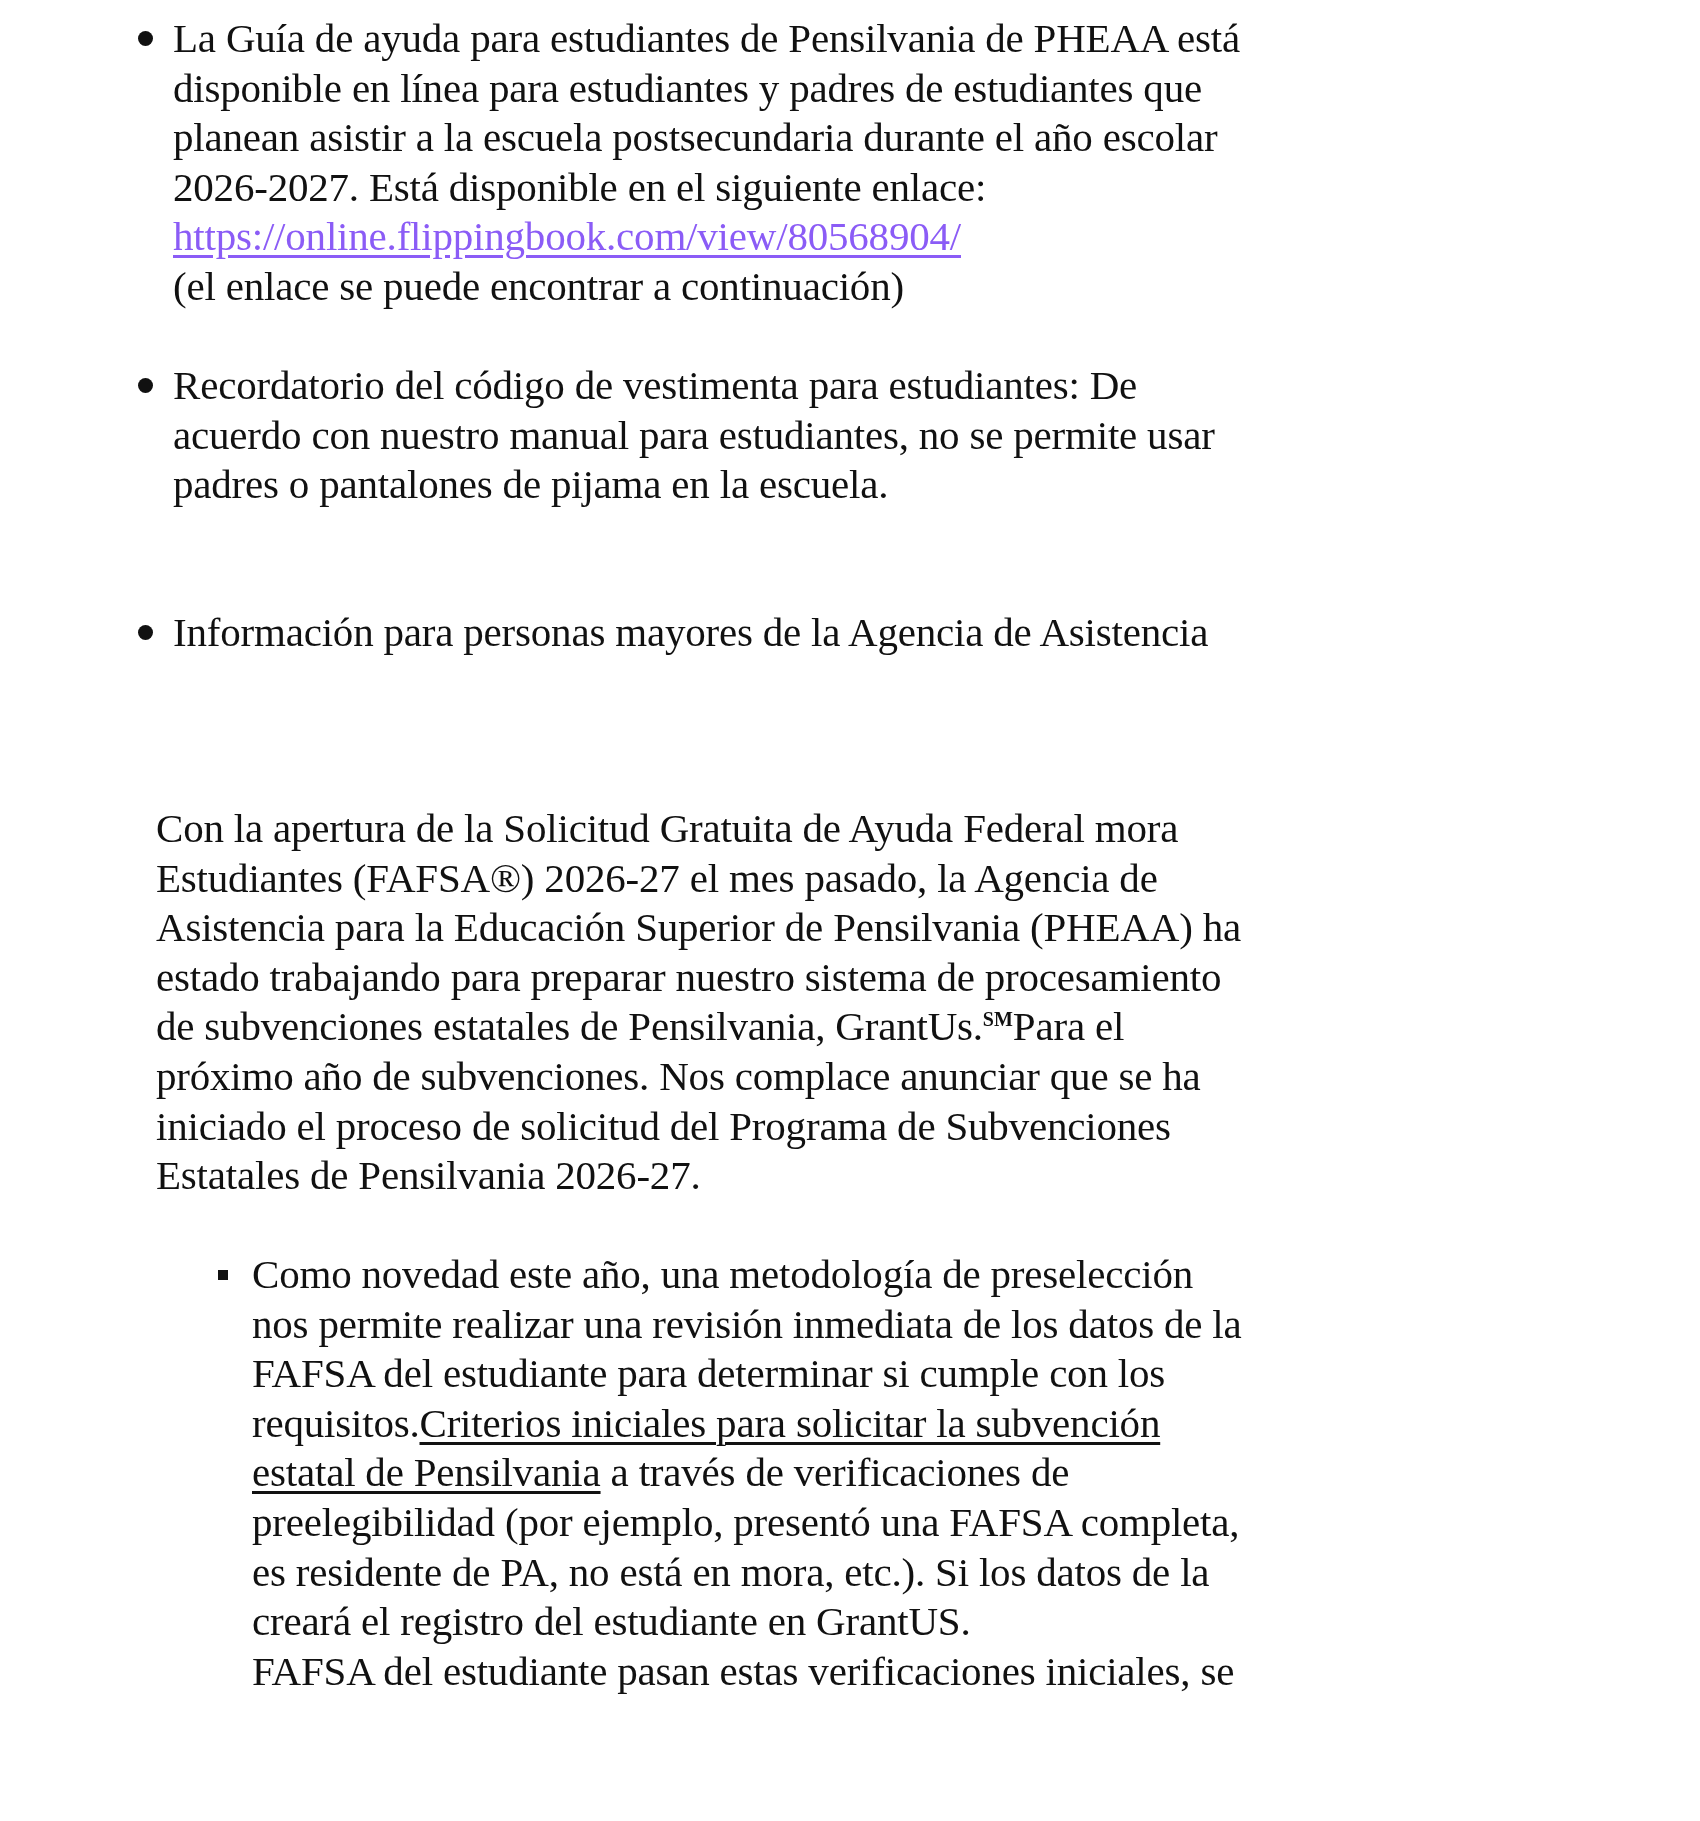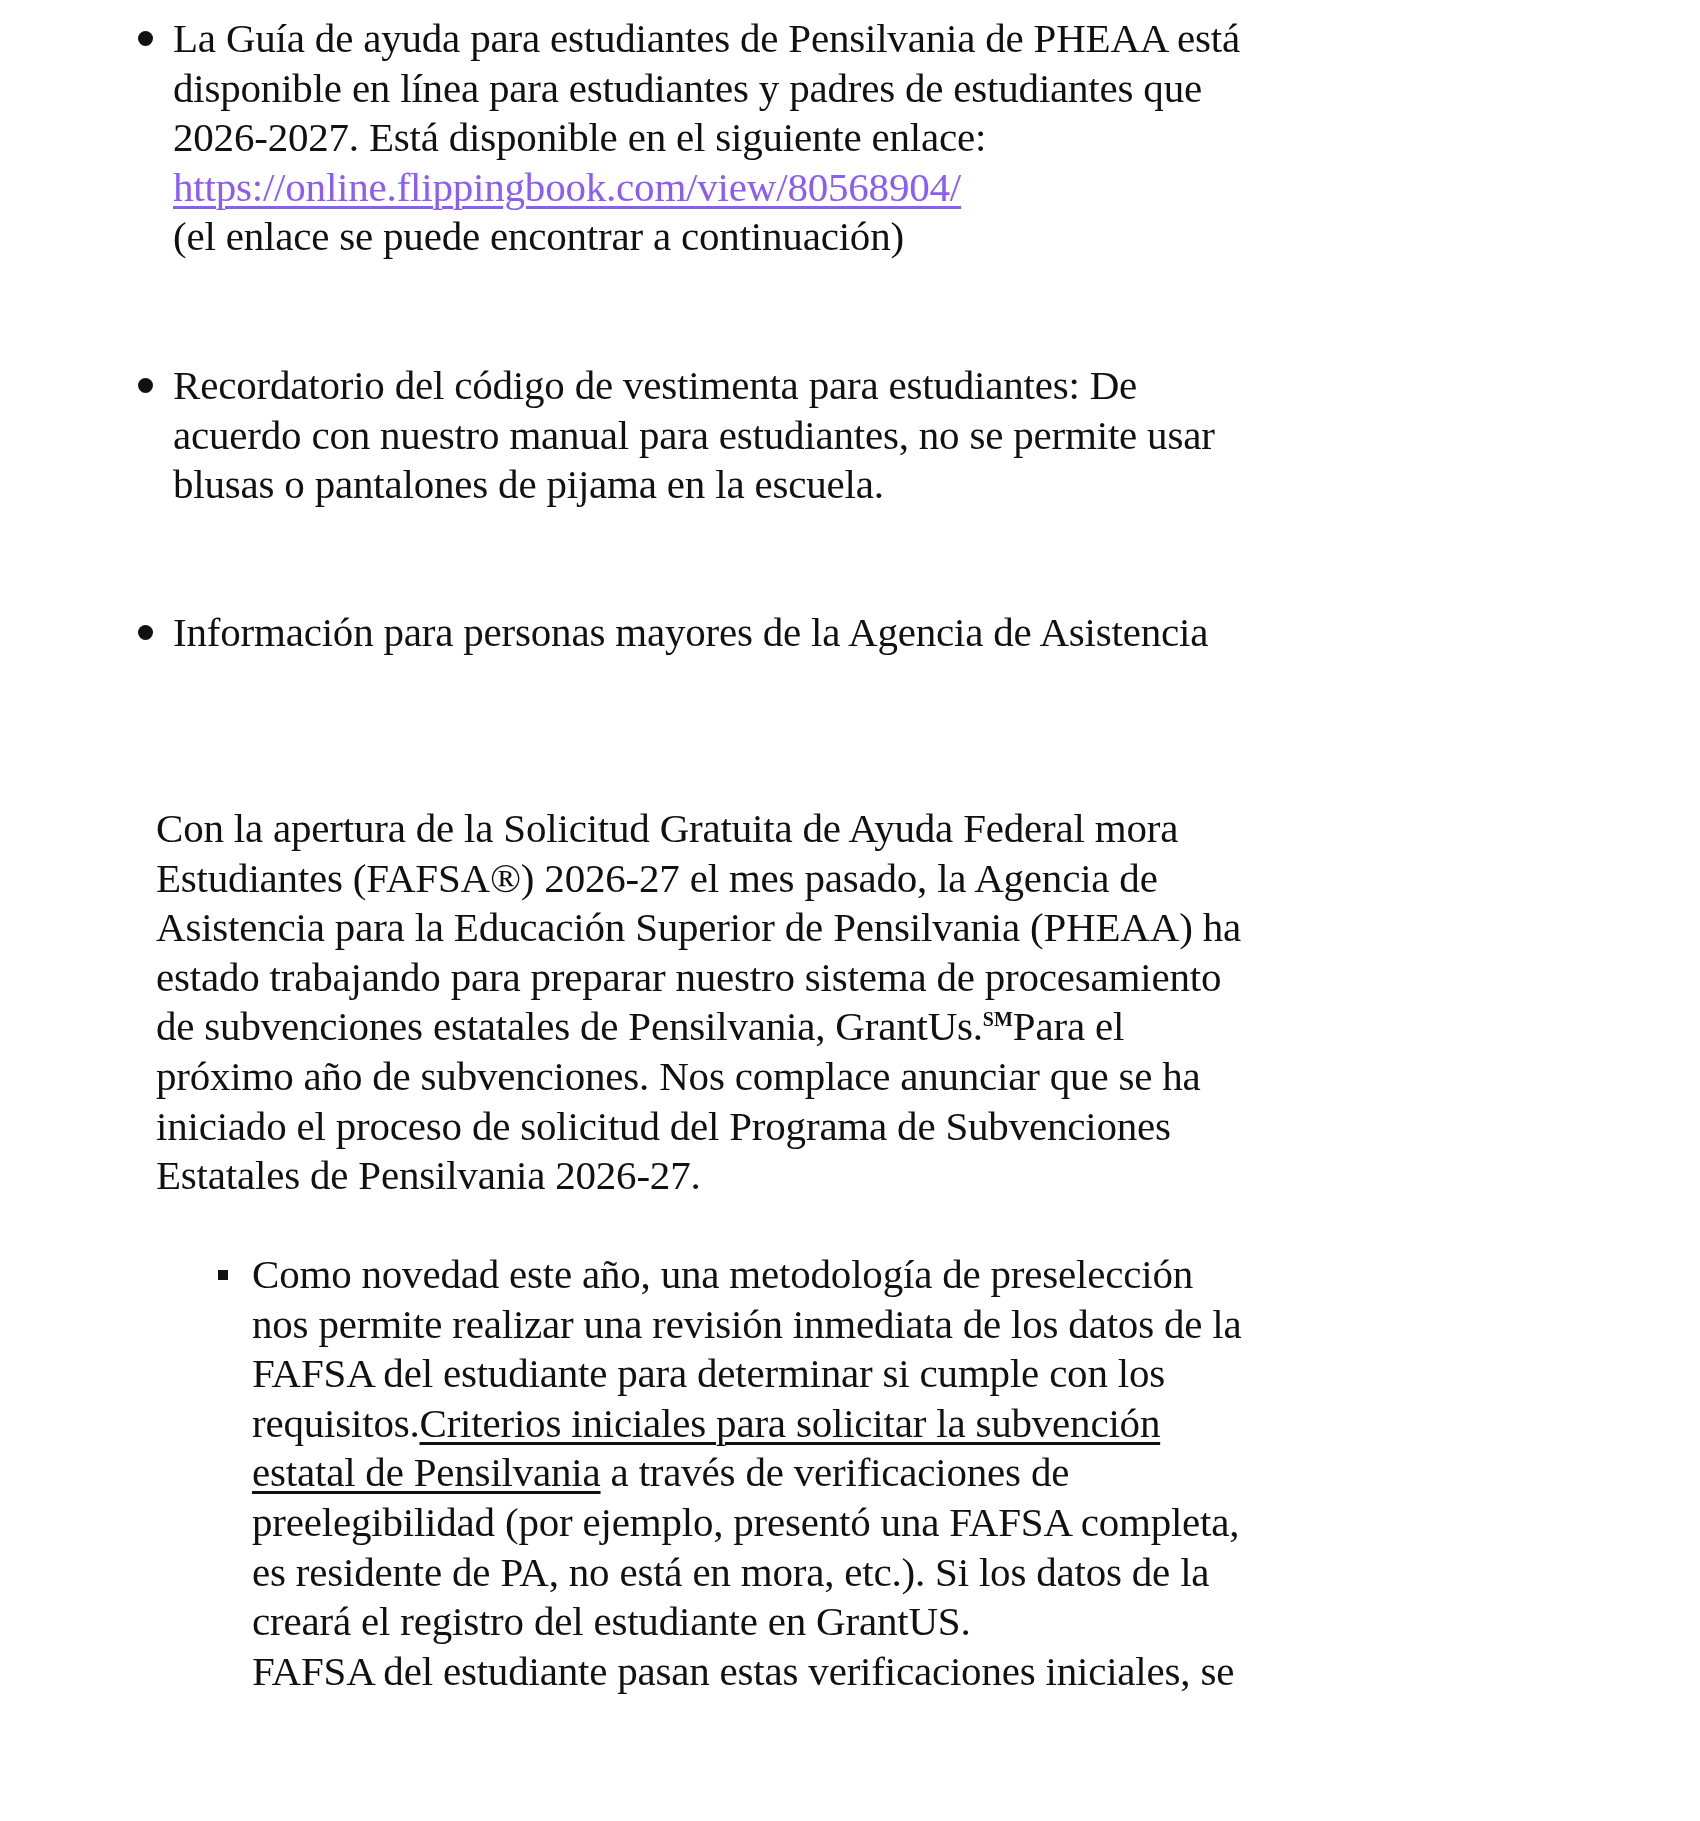--- a/index.html
+++ b/index.html
@@ -90,30 +90,31 @@
   </style>
 </head>
 <body>
 
 <div class="page">
 
   <div class="bullet-item text" id="item-1">
     <span class="bullet-dot"></span>
     <span class="line">La Guía de ayuda para estudiantes de Pensilvania de PHEAA está</span>
     <span class="line">disponible en línea para estudiantes y padres de estudiantes que</span>
+    <span class="line">planean asistir a la escuela postsecundaria durante el año escolar</span>
     <span class="line">2026-2027. Está disponible en el siguiente enlace:</span>
     <span class="line"><a class="link-blue">https://online.flippingbook.com/view/80568904/</a></span>
     <span class="line">(el enlace se puede encontrar a continuación)</span>
   </div>
 
   <div class="bullet-item text" id="item-2">
     <span class="bullet-dot"></span>
     <span class="line">Recordatorio del código de vestimenta para estudiantes: De</span>
     <span class="line">acuerdo con nuestro manual para estudiantes, no se permite usar</span>
-    <span class="line">blusas o pantalones de pijama en la escuela.</span>
+    <span class="line">padres o pantalones de pijama en la escuela.</span>
   </div>
 
   <div class="bullet-item text" id="item-3">
     <span class="bullet-dot"></span>
     <span class="line">Información para personas mayores de la Agencia de Asistencia</span>
   </div>
 
   <div class="para text">
     <span class="line">Con la apertura de la Solicitud Gratuita de Ayuda Federal mora</span>
     <span class="line">Estudiantes (FAFSA®) 2026-27 el mes pasado, la Agencia de</span>

